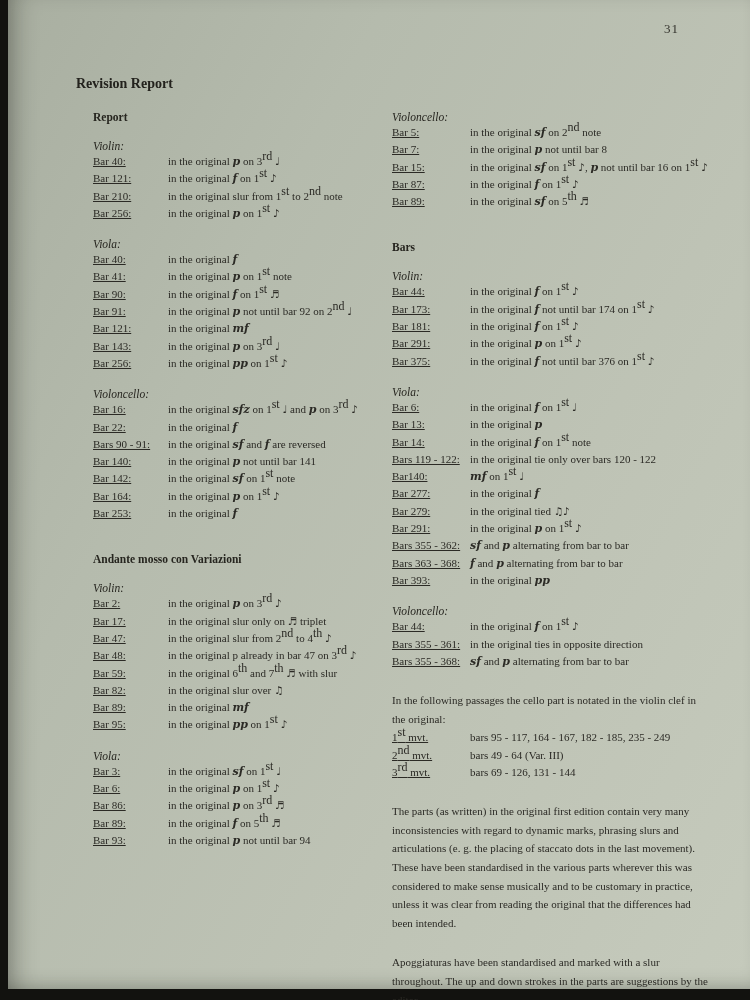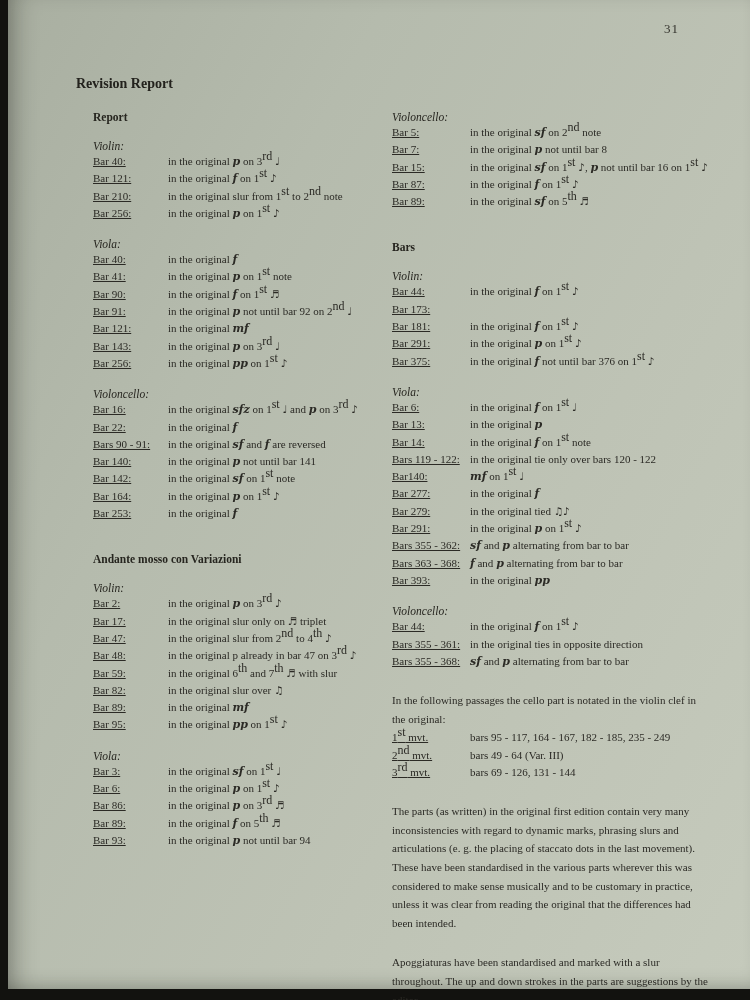--- a/index.html
+++ b/index.html
@@ -216,20 +216,21 @@
         </div>
         <div class="mvt">Bars</div>
         <div class="part">Violin:</div>
         <div class="rows">
           <div class="row">
             <span class="lbl">Bar 44:</span>
             <span class="desc">in the original <span class="dyn">f</span> on 1<sup>st</sup> <span class="note">♪</span></span>
           </div>
           <div class="row">
             <span class="lbl">Bar 173:</span>
+            <span class="desc">in the original <span class="dyn">f</span> not until bar 174 on 1<sup>st</sup> <span class="note">♪</span></span>
           </div>
           <div class="row">
             <span class="lbl">Bar 181:</span>
             <span class="desc">in the original <span class="dyn">f</span> on 1<sup>st</sup> <span class="note">♪</span></span>
           </div>
           <div class="row">
             <span class="lbl">Bar 291:</span>
             <span class="desc">in the original <span class="dyn">p</span> on 1<sup>st</sup> <span class="note">♪</span></span>
           </div>
           <div class="row">

